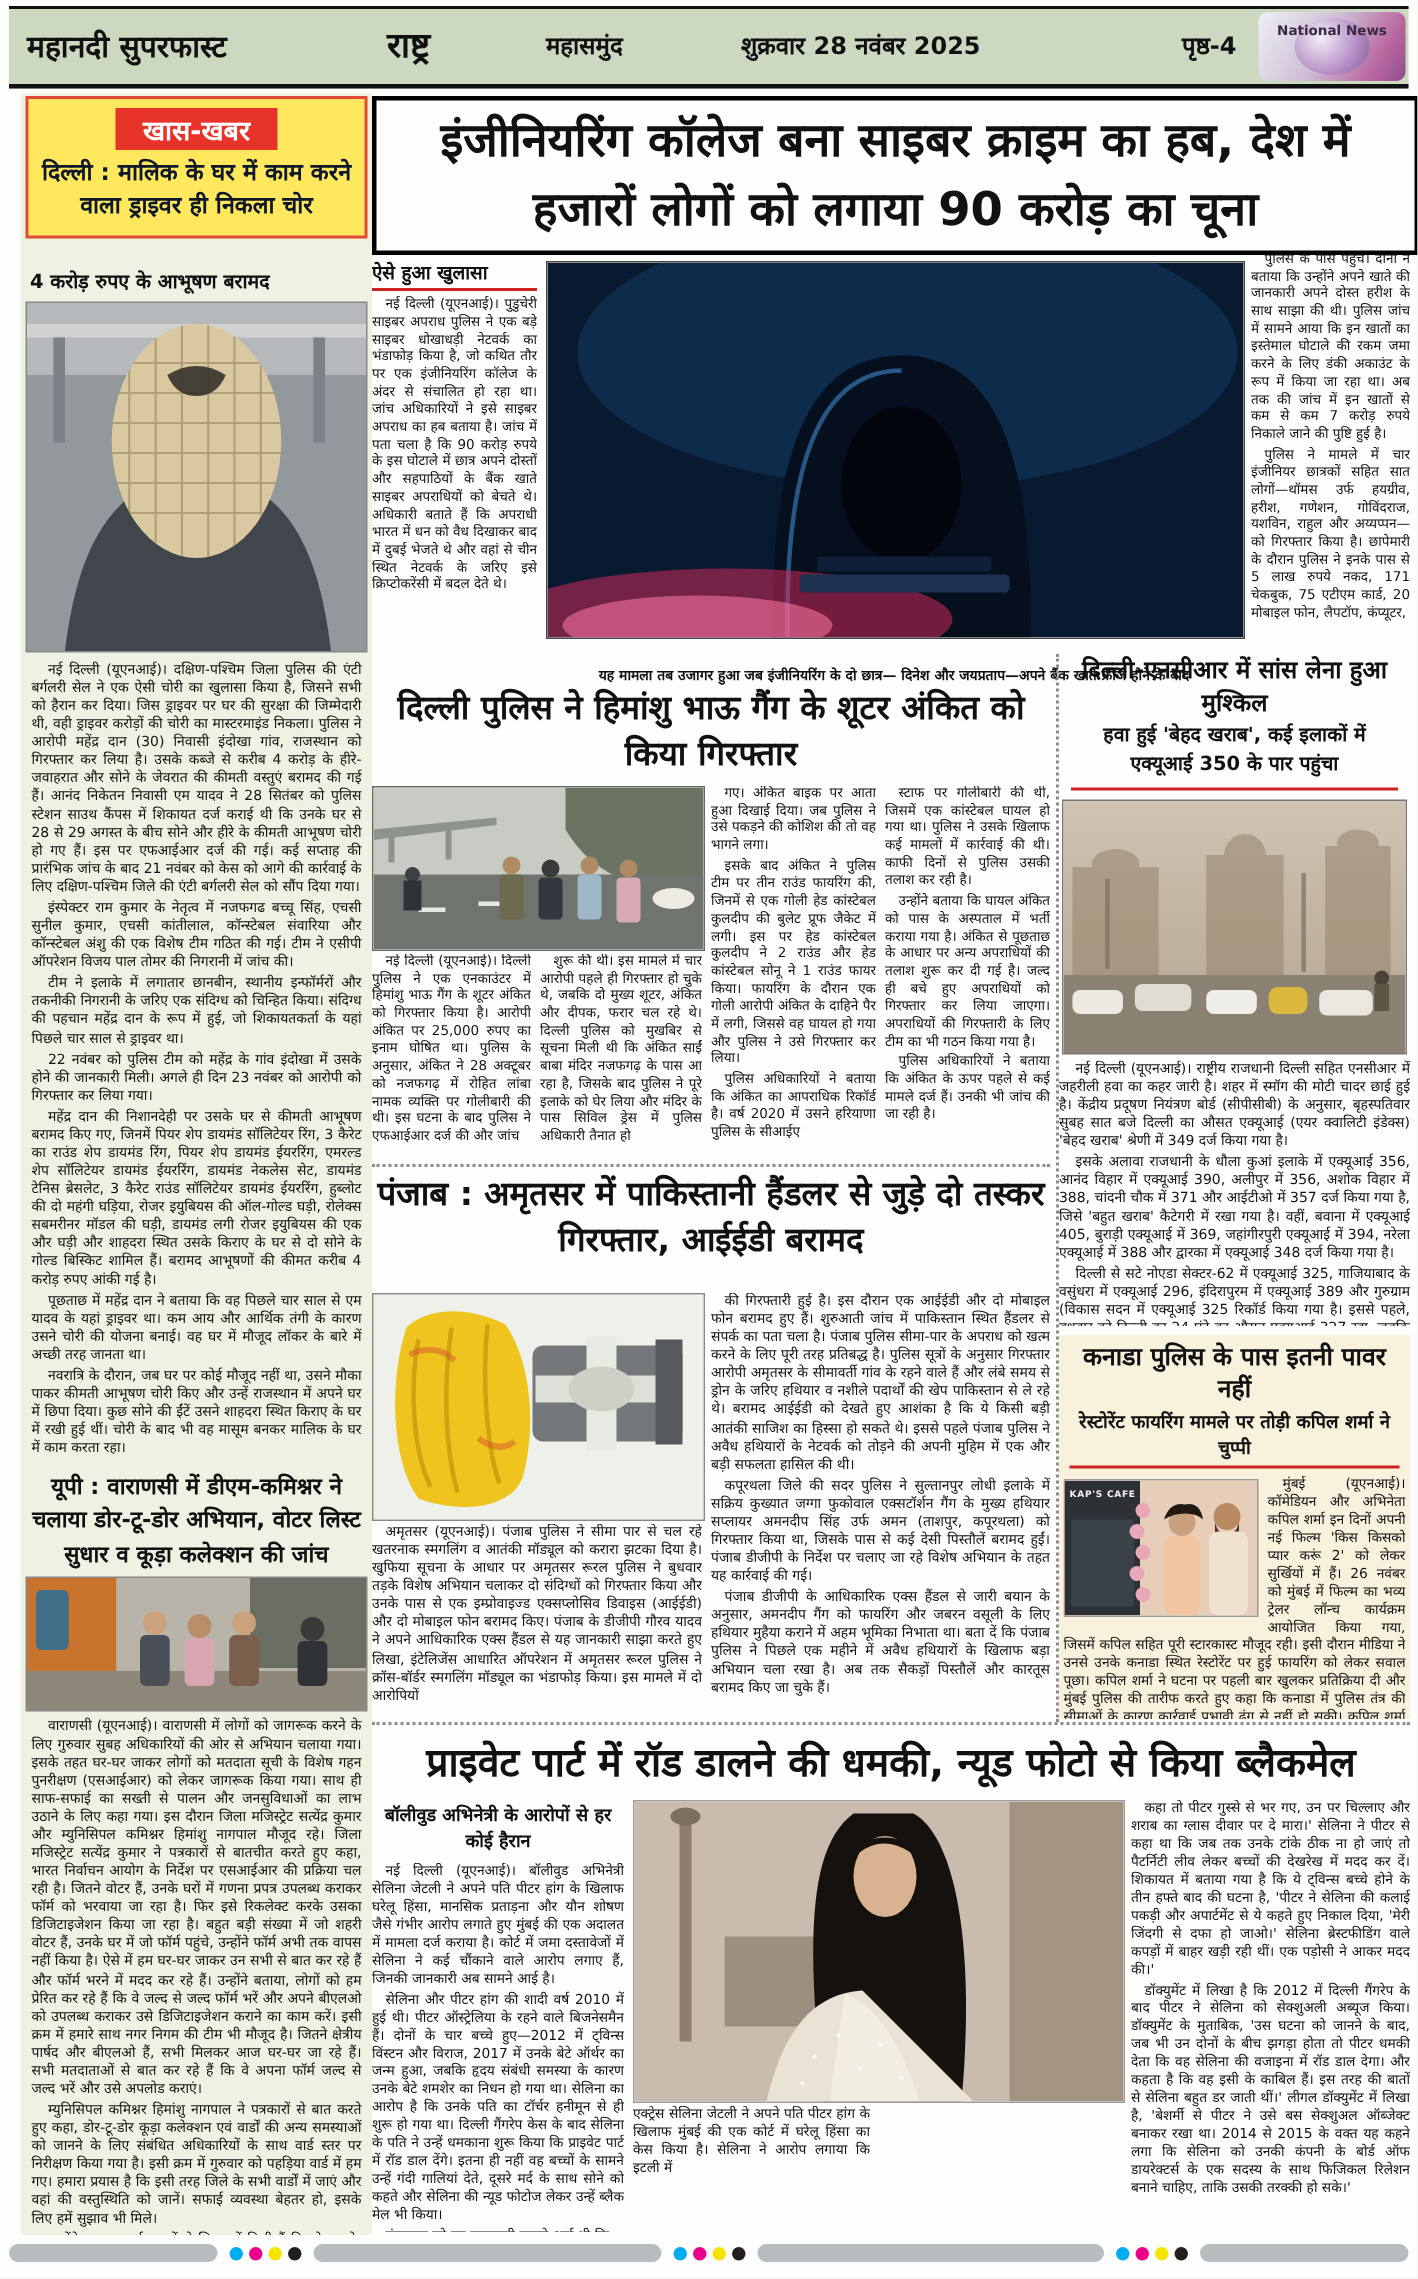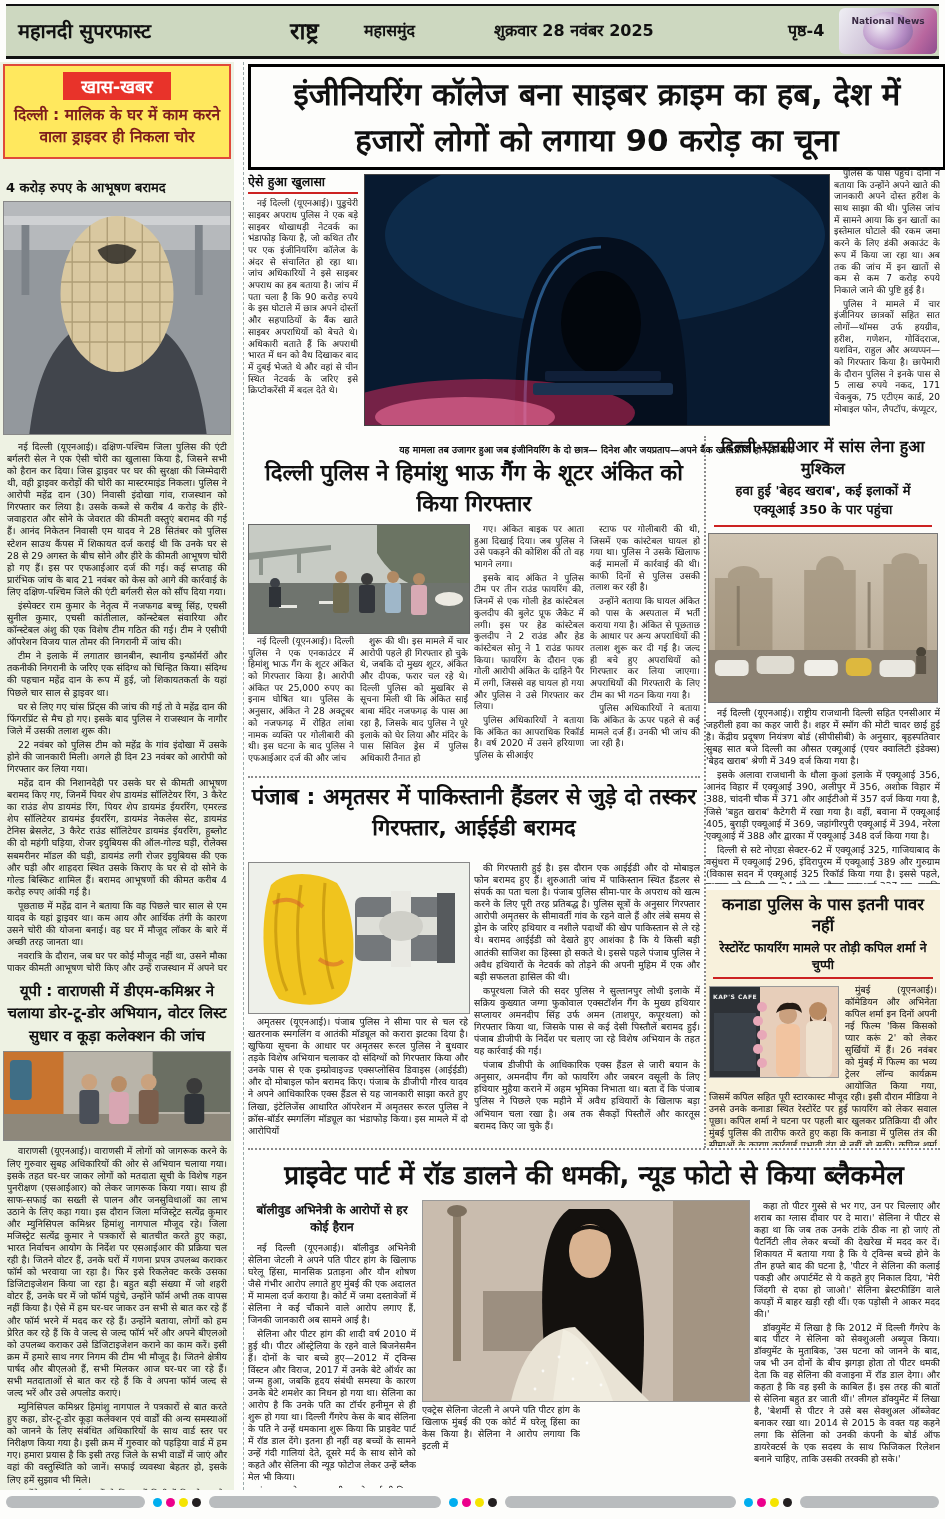--- a/index.html
+++ b/index.html
@@ -3,41 +3,41 @@
 <meta charset="utf-8">
 <style>
   html,body{margin:0;padding:0;background:#e9e9e6;}
   .page{position:relative;width:945px;height:1519px;background:#fdfdfb;margin:0 auto;
         font-family:"DejaVu Sans",sans-serif;color:#111;overflow:hidden;}
   
   .masthead{position:absolute;left:6px;top:4px;width:933px;height:50px;background:#cdd8c0;
             border-top:2px solid #111;border-bottom:3px solid #111;}
   .masthead span{position:absolute;top:0;height:50px;line-height:50px;font-weight:bold;white-space:nowrap;}
   .mh-paper{left:12px;font-size:20px;}
-  .mh-section{left:252px;font-size:23px;margin-left:32px;}
+  .mh-section{left:252px;font-size:23px;}
   .mh-city{left:358px;font-size:16px;}
   .mh-date{left:488px;font-size:16px;}
   .mh-page{left:782px;font-size:16px;}
   .mh-badge{position:absolute;right:2px;top:2px;width:98px;height:46px;border-radius:6px;
             background:linear-gradient(120deg,#efeff4 0%,#cdbfd6 45%,#b9679f 80%,#8f4e8f 100%);
             overflow:hidden;}
   .mh-globe{position:absolute;left:24px;top:4px;width:50px;height:38px;border-radius:50%;
             background:radial-gradient(circle at 35% 35%,#f2eef6,#b58cc4 60%,#7e5a94);}
   .mh-badge .mh-badge-text{position:absolute;left:0;top:8px;width:98px;text-align:center;
             font-size:9px;font-weight:bold;color:#3a2a44;line-height:1.3;}
   
   .vdash-main{position:absolute;left:243px;top:62px;height:1428px;border-left:1px dashed #9aa;}
   .vdot-right{position:absolute;left:702px;top:436px;height:712px;border-left:2px dotted #8b8b8b;}
   
-  .sidebar{position:absolute;left:0;top:62px;width:234px;height:1428px;background:#eef2e3;overflow:hidden;}
+  .sidebar{position:absolute;left:14px;top:62px;width:234px;height:1428px;background:#eef2e3;overflow:hidden;}
   .khas-box{position:relative;margin:2px 3px 0 3px;background:#ffe85e;border:2px solid #e04a3a;
             padding:6px 4px 8px 4px;text-align:center;}
   .khas-banner{display:inline-block;background:#e8332a;color:#fff;font-weight:bold;font-size:18px;
             padding:2px 18px;margin-bottom:4px;}
-  .khas-headline{font-size:15.5px;font-weight:bold;line-height:1.45;color:#7f1d1d;}
+  .khas-headline{font-size:15.5px;font-weight:bold;line-height:1.45;color:#0f172a;}
   .thief-subhead{font-size:13px;font-weight:bold;padding:19px 6px 3px 6px;}
   .photo{position:relative;overflow:hidden;}
   .photo svg{display:block;width:100%;height:100%;}
   .thief-photo{margin:2px 3px;height:232px;border:1px solid #888;}
   .sb-body{padding:4px 7px 0 7px;font-size:9.3px;line-height:1.3;text-align:justify;overflow:hidden;}
   .sb-body p{margin:0 0 2px 0;text-indent:11px;}
   .up-headline{font-size:15px;font-weight:bold;text-align:center;line-height:1.5;padding:6px 4px 4px 4px;}
   .up-photo{margin:0 3px;height:88px;border:1px solid #888;}
   .sb-body-up{height:420px;}
   
@@ -144,21 +144,20 @@
           <path d="M58 40 h120 M56 60 h124 M54 80 h126 M54 100 h126 M56 120 h122 M60 140 h116"></path>
         </g>
         <path d="M96 48 q20 -12 40 0 q-6 14 -20 14 q-14 0 -20 -14" fill="#2d2a26" opacity=".85"></path>
       </svg>
     </div>
 
     <div class="sb-body" style="height:533px;">
       <p>नई दिल्ली (यूएनआई)। दक्षिण-पश्चिम जिला पुलिस की एंटी बर्गलरी सेल ने एक ऐसी चोरी का खुलासा किया है, जिसने सभी को हैरान कर दिया। जिस ड्राइवर पर घर की सुरक्षा की जिम्मेदारी थी, वही ड्राइवर करोड़ों की चोरी का मास्टरमाइंड निकला। पुलिस ने आरोपी महेंद्र दान (30) निवासी इंदोखा गांव, राजस्थान को गिरफ्तार कर लिया है। उसके कब्जे से करीब 4 करोड़ के हीरे-जवाहरात और सोने के जेवरात की कीमती वस्तुएं बरामद की गई हैं। आनंद निकेतन निवासी एम यादव ने 28 सितंबर को पुलिस स्टेशन साउथ कैंपस में शिकायत दर्ज कराई थी कि उनके घर से 28 से 29 अगस्त के बीच सोने और हीरे के कीमती आभूषण चोरी हो गए हैं। इस पर एफआईआर दर्ज की गई। कई सप्ताह की प्रारंभिक जांच के बाद 21 नवंबर को केस को आगे की कार्रवाई के लिए दक्षिण-पश्चिम जिले की एंटी बर्गलरी सेल को सौंप दिया गया।</p>
       <p>इंस्पेक्टर राम कुमार के नेतृत्व में नजफगढ बच्चू सिंह, एचसी सुनील कुमार, एचसी कांतीलाल, कॉन्स्टेबल संवारिया और कॉन्स्टेबल अंशु की एक विशेष टीम गठित की गई। टीम ने एसीपी ऑपरेशन विजय पाल तोमर की निगरानी में जांच की।</p>
       <p>टीम ने इलाके में लगातार छानबीन, स्थानीय इन्फॉर्मरों और तकनीकी निगरानी के जरिए एक संदिग्ध को चिन्हित किया। संदिग्ध की पहचान महेंद्र दान के रूप में हुई, जो शिकायतकर्ता के यहां पिछले चार साल से ड्राइवर था।</p>
-      <p>घर से लिए गए चांस प्रिंट्स की जांच की गई तो वे महेंद्र दान की फिंगरप्रिंट से मैच हो गए। इसके बाद पुलिस ने राजस्थान के नागौर जिले में उसकी तलाश शुरू की।</p>
       <p>22 नवंबर को पुलिस टीम को महेंद्र के गांव इंदोखा में उसके होने की जानकारी मिली। अगले ही दिन 23 नवंबर को आरोपी को गिरफ्तार कर लिया गया।</p>
       <p>महेंद्र दान की निशानदेही पर उसके घर से कीमती आभूषण बरामद किए गए, जिनमें पियर शेप डायमंड सॉलिटेयर रिंग, 3 कैरेट का राउंड शेप डायमंड रिंग, पियर शेप डायमंड ईयररिंग, एमरल्ड शेप सॉलिटेयर डायमंड ईयररिंग, डायमंड नेकलेस सेट, डायमंड टेनिस ब्रेसलेट, 3 कैरेट राउंड सॉलिटेयर डायमंड ईयररिंग, हुब्लोट की दो महंगी घड़िया, रोजर इयुबियस की ऑल-गोल्ड घड़ी, रोलेक्स सबमरीनर मॉडल की घड़ी, डायमंड लगी रोजर इयुबियस की एक और घड़ी और शाहदरा स्थित उसके किराए के घर से दो सोने के गोल्ड बिस्किट शामिल हैं। बरामद आभूषणों की कीमत करीब 4 करोड़ रुपए आंकी गई है।</p>
       <p>पूछताछ में महेंद्र दान ने बताया कि वह पिछले चार साल से एम यादव के यहां ड्राइवर था। कम आय और आर्थिक तंगी के कारण उसने चोरी की योजना बनाई। वह घर में मौजूद लॉकर के बारे में अच्छी तरह जानता था।</p>
       <p>नवरात्रि के दौरान, जब घर पर कोई मौजूद नहीं था, उसने मौका पाकर कीमती आभूषण चोरी किए और उन्हें राजस्थान में अपने घर में छिपा दिया। कुछ सोने की ईंटें उसने शाहदरा स्थित किराए के घर में रखी हुई थीं। चोरी के बाद भी वह मासूम बनकर मालिक के घर में काम करता रहा।</p>
     </div>
 
     <div class="up-headline">यूपी : वाराणसी में डीएम-कमिश्नर ने चलाया डोर-टू-डोर अभियान, वोटर लिस्ट सुधार व कूड़ा कलेक्शन की जांच</div>
 
     <div class="photo up-photo">
       <svg viewBox="0 0 228 88" preserveAspectRatio="none">

